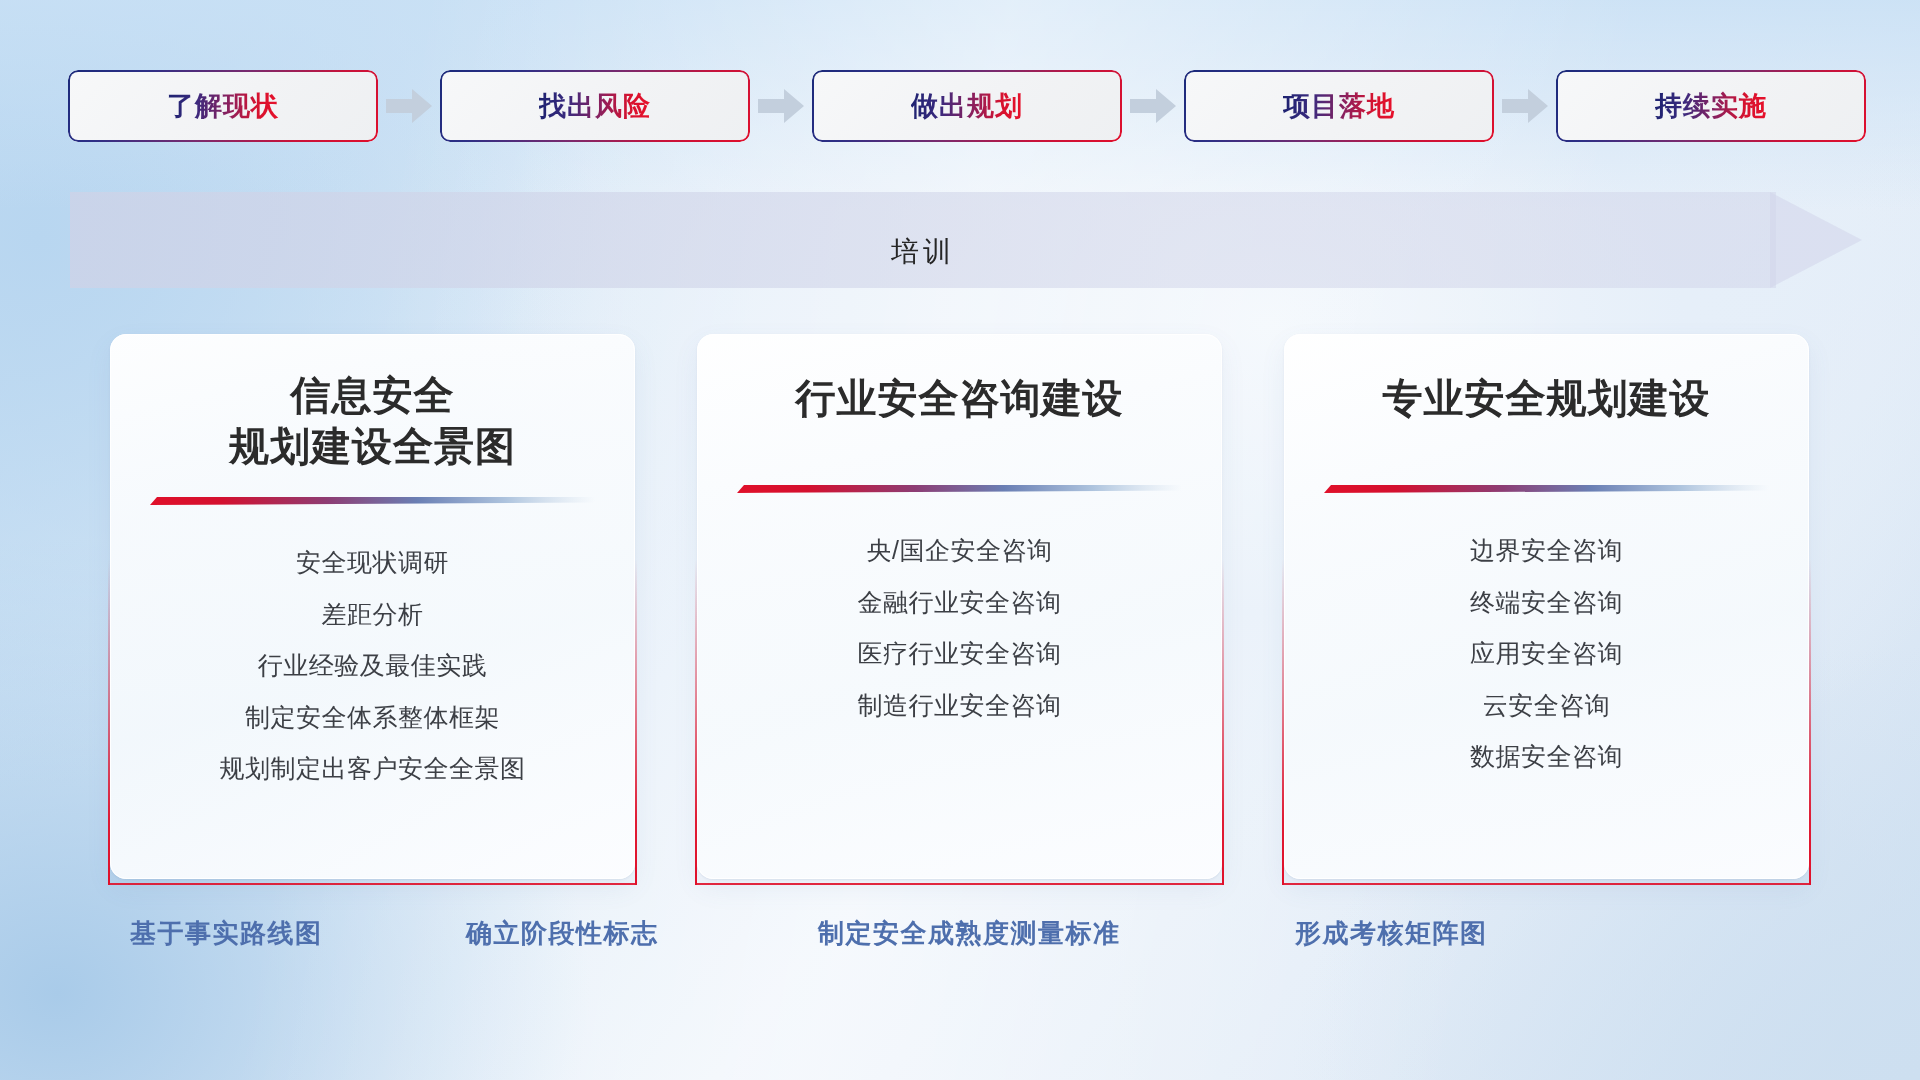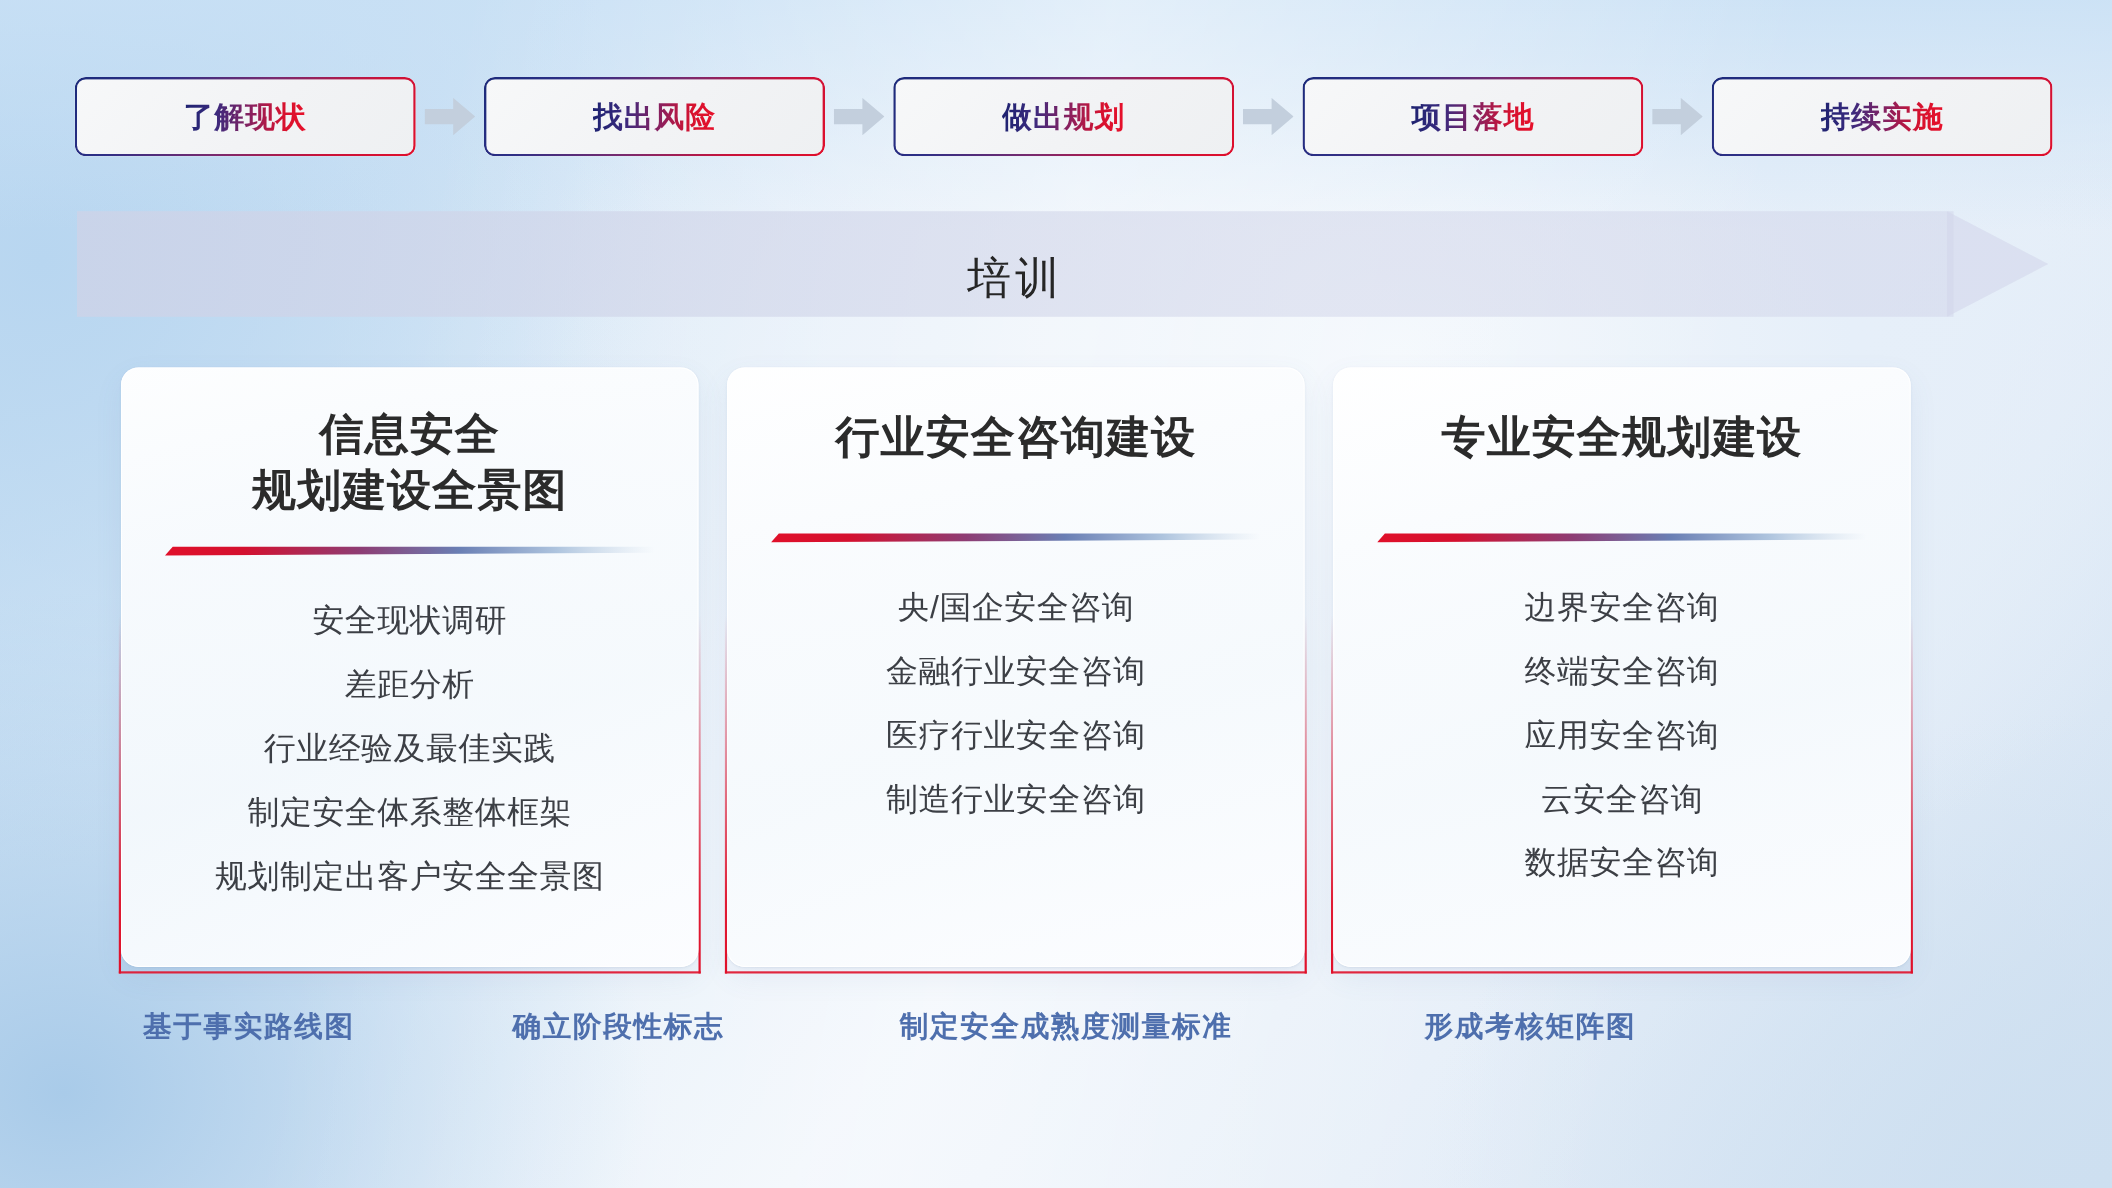--- a/index.html
+++ b/index.html
@@ -78,27 +78,27 @@
     position:absolute; left:0; top:0; width:1706px; height:96px;
     background:linear-gradient(95deg, rgba(205,211,232,.82) 0%, rgba(210,215,234,.70) 35%, rgba(214,218,236,.62) 65%, rgba(210,214,234,.55) 100%);
   }
   .train-head{
     position:absolute; right:0; top:-18px; width:92px; height:132px;
   }
   .train-head svg{ display:block; }
   .train-label{
     position:absolute; left:0; top:0; width:1706px; height:120px;
     display:flex; align-items:center; justify-content:center;
-    font-size:40px; font-weight:400; color:#262626; letter-spacing:4px;
+    font-size:28px; font-weight:400; color:#262626; letter-spacing:4px;
   }
 
   
   .cards{
     position:absolute; left:110px; top:334px; width:1700px; height:545px;
-    display:flex; gap:26px;
+    display:flex; gap:62px;
   }
   .card{
     position:relative;
     width:525px; height:545px;
     border-radius:16px;
     background:
       linear-gradient(165deg, rgba(255,255,255,.97) 0%, rgba(250,252,254,.93) 28%, rgba(246,250,253,.92) 60%, rgba(252,253,255,.97) 100%);
     box-shadow:0 1px 2px rgba(80,110,150,.10), 0 10px 26px rgba(90,120,160,.08);
     overflow:visible;
   }
@@ -138,21 +138,21 @@
     width:100%; height:10px; position:relative;
   }
   .divider-wrap svg{ display:block; width:100%; height:10px; }
 
   .card-list{
     margin-top:36px;
     display:flex; flex-direction:column; align-items:center; gap:11px;
   }
   .card-list li{
     list-style:none;
-    font-size:29px; color:#3c3f45; line-height:1.62; letter-spacing:.5px;
+    font-size:25px; color:#3c3f45; line-height:1.62; letter-spacing:.5px;
     white-space:nowrap;
   }
 
   
   .bottom-labels{
     position:absolute; left:0; top:916px; width:1920px; height:44px;
   }
   .blabel{
     position:absolute;
     font-size:26px; font-weight:700; color:#4e6fad; letter-spacing:1.5px;

